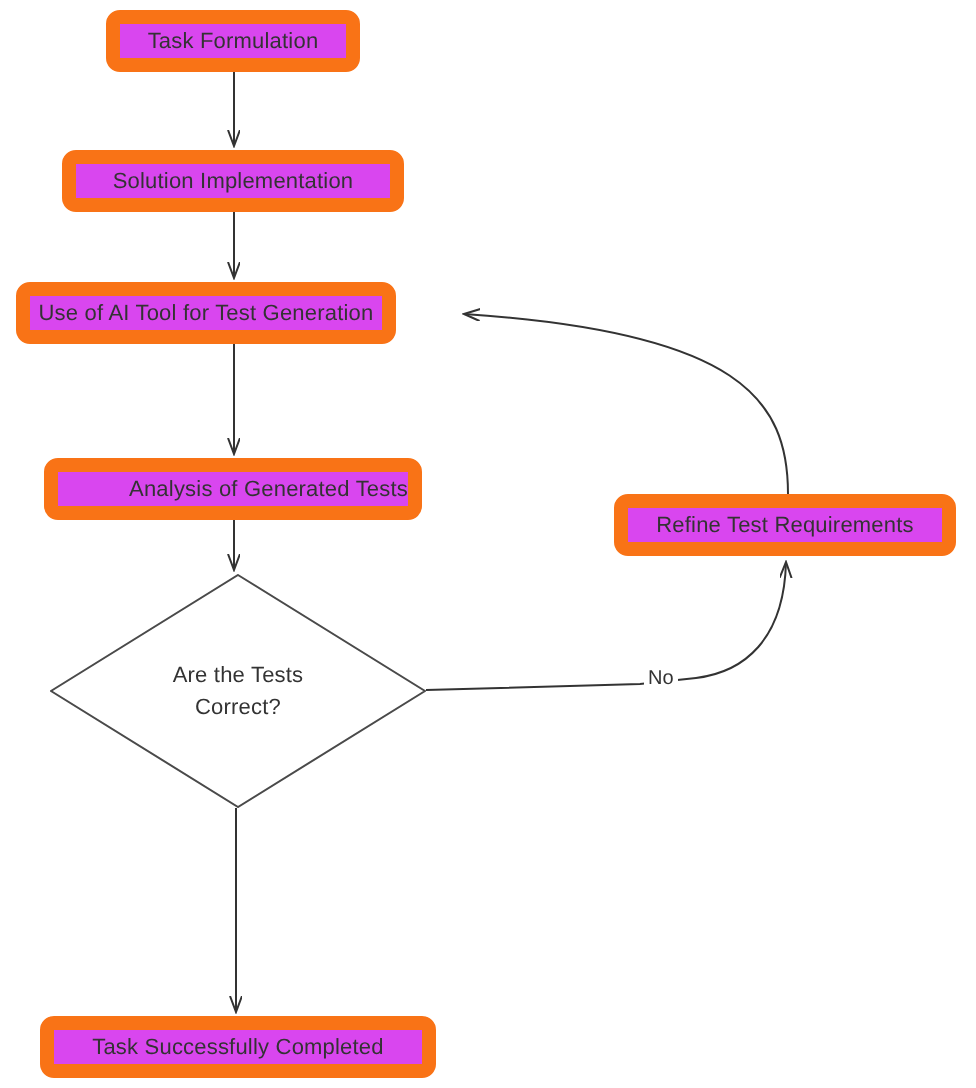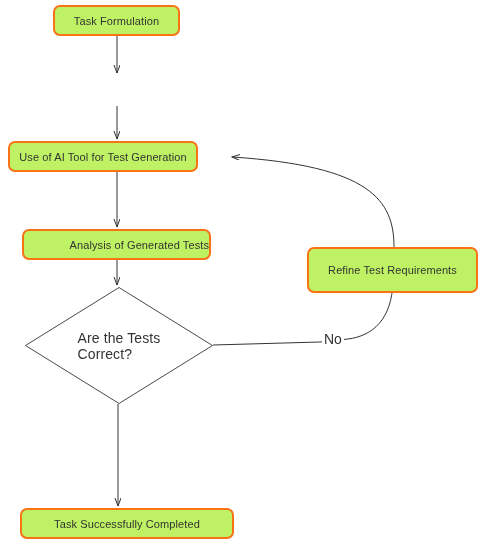--- a/index.html
+++ b/index.html
@@ -33,47 +33,47 @@
     align-items: center;
     justify-content: center;
     text-align: center;
     color: #333333;
     font-size: 11px;
     line-height: 14px;
     letter-spacing: 0.1px;
     white-space: pre-line;
   }
   .node-box {
-    border: 2px solid #f97316;
+    border: 7px solid #f97316;
     border-radius: 7px;
-    background: #bef264;
+    background: #d946ef;
   }
   .node-diamond {
     background: transparent;
     border: none;
   }
   .diamond-shape {
     position: absolute;
     left: 0;
     top: 0;
     width: 100%;
     height: 100%;
   }
   .diamond-label {
     position: relative;
     z-index: 2;
     color: #333333;
-    font-size: 14px;
+    font-size: 11px;
     line-height: 16px;
-    text-align: left;
+    text-align: center;
   }
   .edge-label {
     position: absolute;
     color: #333333;
-    font-size: 14px;
+    font-size: 10px;
     line-height: 13px;
     background: #ffffff;
     padding: 0 2px;
     white-space: nowrap;
   }
 </style>
 </head>
 <body>
 
 <div id="flowchart-root">
@@ -97,40 +97,43 @@
 
     <path d="M394,247 C394,200 370,166 232,157" fill="none" stroke="#333333" stroke-width="1" marker-end="url(#arrowhead)"></path>
 
     <line x1="118" y1="404" x2="118" y2="506" stroke="#333333" stroke-width="1" marker-end="url(#arrowhead)"></line>
   </svg>
 
   <div class="node node-box" style="left:53px; top:5px; width:127px; height:31px;">
     <span>Task Formulation</span>
   </div>
 
+  <div class="node node-box" style="left:31px; top:75px; width:171px; height:31px;">
+    <span>Solution Implementation</span>
+  </div>
 
   <div class="node node-box" style="left:8px; top:141px; width:190px; height:31px;">
     <span>Use of AI Tool for Test Generation</span>
   </div>
 
   <div class="node node-box" style="left:22px; top:229px; width:189px; height:31px;justify-content:flex-end;">
     <span>Analysis of Generated Tests</span>
   </div>
 
   <div class="node node-diamond" style="left:25px; top:287px; width:188px; height:117px;">
     <svg class="diamond-shape" viewBox="0 0 188 117" preserveAspectRatio="none" xmlns="http://www.w3.org/2000/svg">
       <polygon points="94,0.5 187.5,58.5 94,116.5 0.5,58.5" fill="#ffffff" stroke="#4a4a4a" stroke-width="1" vector-effect="non-scaling-stroke"></polygon>
     </svg>
     <span class="diamond-label">Are the Tests
 Correct?</span>
   </div>
 
-  <div class="node node-box" style="left:307px; top:247px; width:171px; height:46px;">
+  <div class="node node-box" style="left:307px; top:247px; width:171px; height:31px;">
     <span>Refine Test Requirements</span>
   </div>
 
-  <div class="node node-box" style="left:20px; top:508px; width:214px; height:31px;">
+  <div class="node node-box" style="left:20px; top:508px; width:198px; height:31px;">
     <span>Task Successfully Completed</span>
   </div>
 
   <div class="edge-label" style="left:322px; top:333px;">No</div>
 
 </div>
 
 </body></html>

